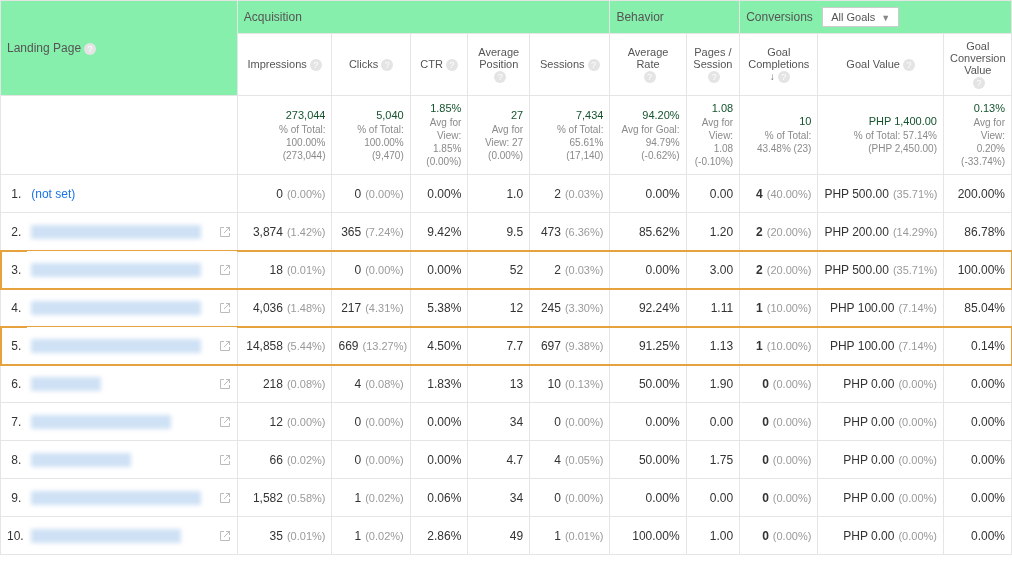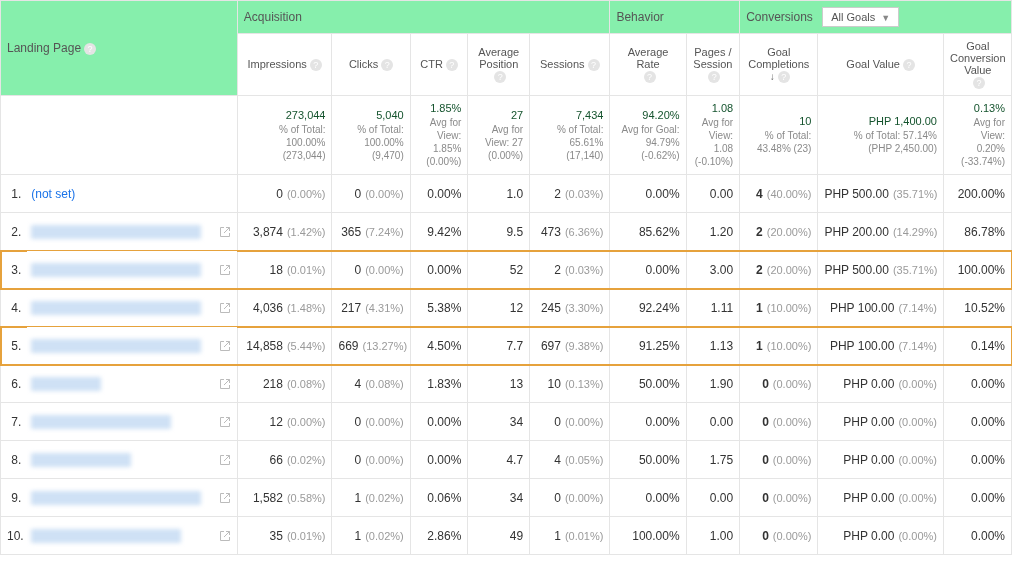--- a/index.html
+++ b/index.html
@@ -243,21 +243,21 @@
           </span></td>
         <td class="num-cell">4,036<span class="pct">(1.48%)</span></td>
         <td class="num-cell">217<span class="pct">(4.31%)</span></td>
         <td class="num-cell">5.38%</td>
         <td class="num-cell">12</td>
         <td class="num-cell">245<span class="pct">(3.30%)</span></td>
         <td class="num-cell">92.24%</td>
         <td class="num-cell">1.11</td>
         <td class="num-cell"><b>1</b><span class="pct">(10.00%)</span></td>
         <td class="num-cell">PHP 100.00<span class="pct">(7.14%)</span></td>
-        <td class="num-cell">10.52%</td>
+        <td class="num-cell">85.04%</td>
       </tr>
       <tr class="hl">
         <td class="idx-cell">5.</td>
         <td class="page-cell"><span class="blur" style="width:170px"></span><span class="ext">
             <svg viewBox="0 0 24 24" fill="none" stroke="#bbb" stroke-width="2">
               <path d="M14 3h7v7"></path>
               <path d="M10 14L21 3"></path>
               <path d="M21 14v7H3V3h7"></path>
             </svg>
           </span></td>

